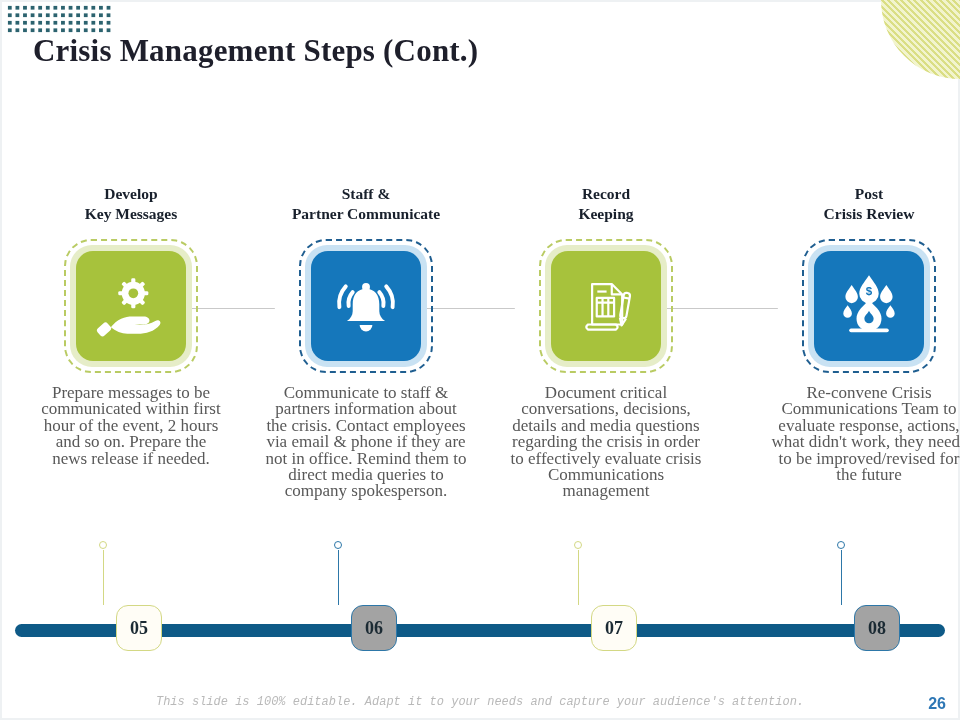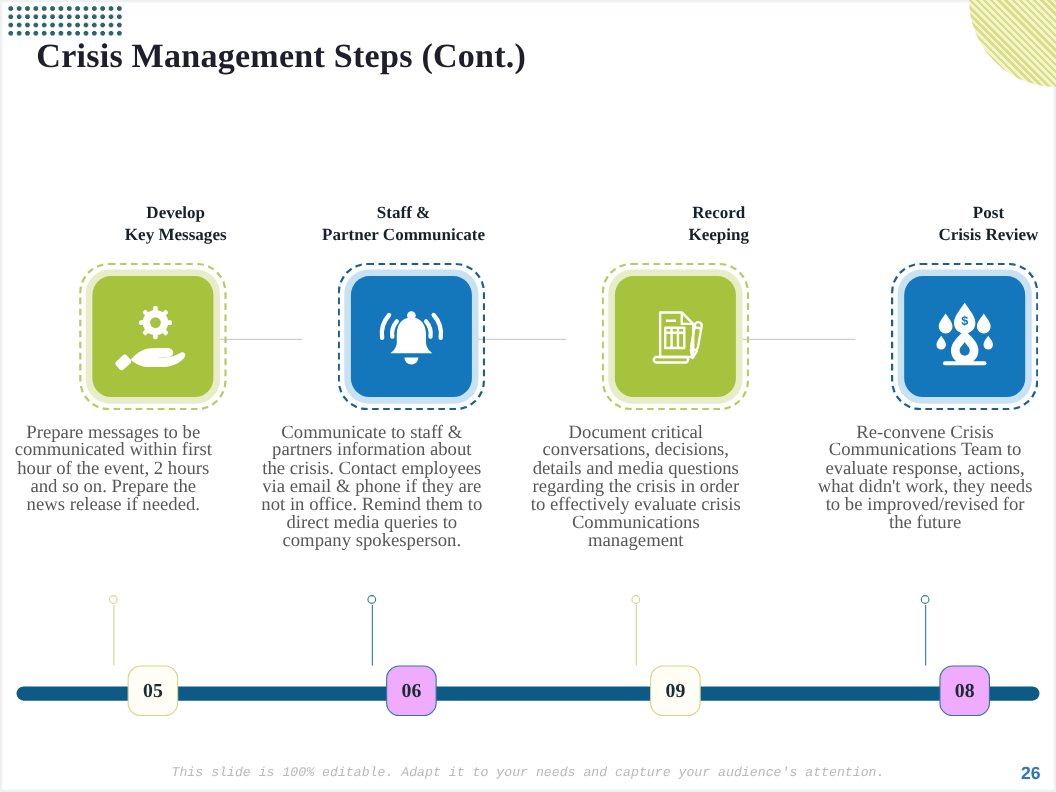--- a/index.html
+++ b/index.html
@@ -23,21 +23,21 @@
   }
 
   .slide-title {
     position:absolute; left:33px; top:33px; font-size:31px; font-weight:bold;
     color: var(--title,#1e1f2b); letter-spacing:0.2px;
   }
 
   
   .column {
     position:absolute; top:184px; width:206px;
-    display:flex; flex-direction:column; align-items:flex-end;
+    display:flex; flex-direction:column; align-items:center;margin-left:28px;
   }
   .step-title {
     text-align:center; font-weight:bold; font-size:15.5px; line-height:20px;
     color: var(--step_title,#18202c); height:40px;
   }
   .icon-outer {
     margin-top:15px; width:134px; height:134px; border-radius:27px; padding:4px;
   }
   .theme-green .icon-outer { border:2px dashed var(--dash_green,#b9cb63); }
   .theme-blue  .icon-outer { border:2px dashed var(--dash_blue,#1f5e90); }
@@ -83,21 +83,21 @@
     position:absolute; left:50%; transform:translateX(-50%); top:64px;
     width:46px; height:46px; border-radius:12px; background:#fffdf6;
     display:flex; align-items:center; justify-content:center;
     font-size:18px; font-weight:bold; color:#1b2a33; z-index:3;margin-left:36px;
   }
   .tl-green .tl-dot  { border:1.6px solid var(--stem_green,#d3d884); }
   .tl-green .tl-stem { background: var(--stem_green,#d3d884); }
   .tl-green .tl-box  { border:1.8px solid var(--stem_green,#d3d884); }
   .tl-blue  .tl-dot  { border:1.6px solid var(--stem_blue,#2d77a8); }
   .tl-blue  .tl-stem { background: var(--stem_blue,#2d77a8); }
-  .tl-blue  .tl-box  { border:1.8px solid var(--stem_blue,#2d77a8); background:#f0abfc; }
+  .tl-blue  .tl-box  { border:1.8px solid var(--stem_blue,#2d77a8); background:#a3a3a3; }
 
   
   .footer-note {
     position:absolute; left:0; right:0; top:695px; text-align:center;
     font-family:Liberation Mono, monospace; font-style:italic;
     font-size:12px; color: var(--footer_text,#b9b9b9);
   }
   .page-number {
     position:absolute; right:14px; top:695px;
     font-family:"Liberation Sans", sans-serif; font-weight:bold;
@@ -247,21 +247,21 @@
     <span class="tl-box">05</span>
   </div>
   <div class="tl-group tl-blue" style="left:338px;">
     <span class="tl-dot"></span>
     <span class="tl-stem"></span>
     <span class="tl-box">06</span>
   </div>
   <div class="tl-group tl-green" style="left:578px;">
     <span class="tl-dot"></span>
     <span class="tl-stem"></span>
-    <span class="tl-box">09</span>
+    <span class="tl-box">07</span>
   </div>
   <div class="tl-group tl-blue" style="left:841px;">
     <span class="tl-dot"></span>
     <span class="tl-stem"></span>
     <span class="tl-box">08</span>
   </div>
 
   <div class="footer-note">This slide is 100% editable. Adapt it to your needs and capture your audience's attention.</div>
   <div class="page-number">26</div>
 

